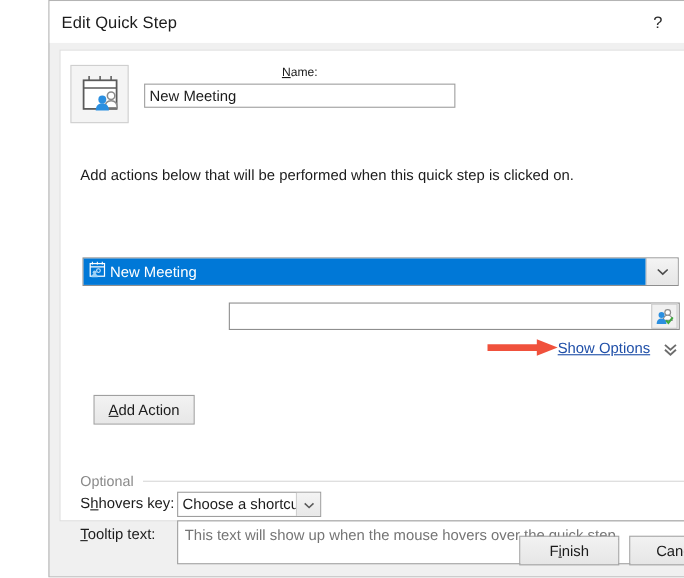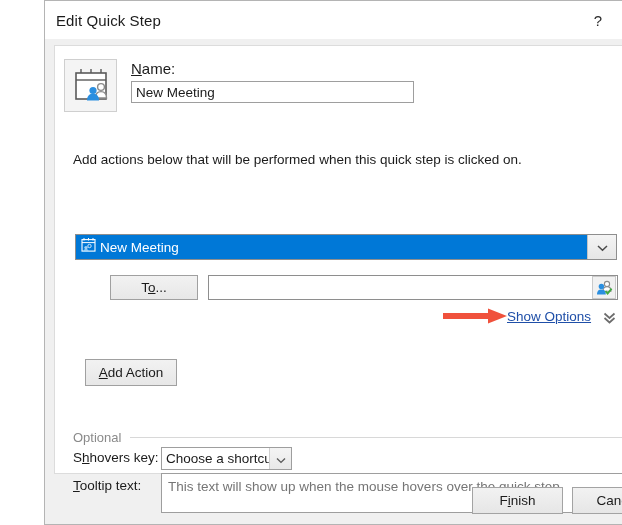--- a/index.html
+++ b/index.html
@@ -86,23 +86,24 @@
     border: 1px solid #cfcfcf;
     display: flex;
     align-items: center;
     justify-content: center;
   }
   .name-block {
     margin-left: 14px;
     margin-top: 1px;
   }
   .name-label {
-    font-size: 15px;
+    font-size: 11px;
     color: #1b1b1b;
     margin-bottom: 4px;
+    text-align: center;
   }
   .name-input {
     width: 283px;
     height: 22px;
     box-sizing: border-box;
     border: 1px solid #9e9e9e;
     background: #ffffff;
     font-family: "Liberation Sans", sans-serif;
     font-size: 13.5px;
     color: #1b1b1b;
@@ -452,23 +453,20 @@
         <svg width="18" height="21" viewBox="0 0 18 21">
           <rect x="4.5" y="1.5" width="9" height="2" fill="#9a9a9a"></rect>
           <rect x="2.5" y="4" width="13" height="15" fill="#e4e4e4" stroke="#8e8e8e" stroke-width="1.2"></rect>
           <rect x="5.4" y="6.6" width="2" height="9.8" fill="#8e8e8e"></rect>
           <rect x="8.2" y="6.6" width="2" height="9.8" fill="#8e8e8e"></rect>
           <rect x="11" y="6.6" width="2" height="9.8" fill="#8e8e8e"></rect>
         </svg>
       </span>
     </button>
 
-    <button class="to-btn">
-      <span><span>T</span><span class="acc">o</span><span>...</span></span>
-    </button>
     <div class="to-field">
       <input class="to-input" type="text" value="" style="">
       <span class="check-names">
         <svg width="17" height="16" viewBox="0 0 17 16">
           <circle cx="11" cy="4" r="2.6" fill="#ffffff" stroke="#8b8b8b" stroke-width="1.1"></circle>
           <path d="M7 11.2 C7 7.8 9 6.6 11 6.6 C13 6.6 15 7.8 15 11.2 Z" fill="#ffffff" stroke="#8b8b8b" stroke-width="1.1"></path>
           <circle cx="5.4" cy="6.4" r="2.7" fill="#2b8fe0"></circle>
           <path d="M1 14.6 C1 10.9 3 9.6 5.4 9.6 C7.8 9.6 9.8 10.9 9.8 14.6 Z" fill="#2b8fe0"></path>
           <path d="M9.5 11.2 L11.6 13.6 L15.6 8.6" stroke="#3faa3f" stroke-width="1.8" fill="none"></path>
         </svg>

